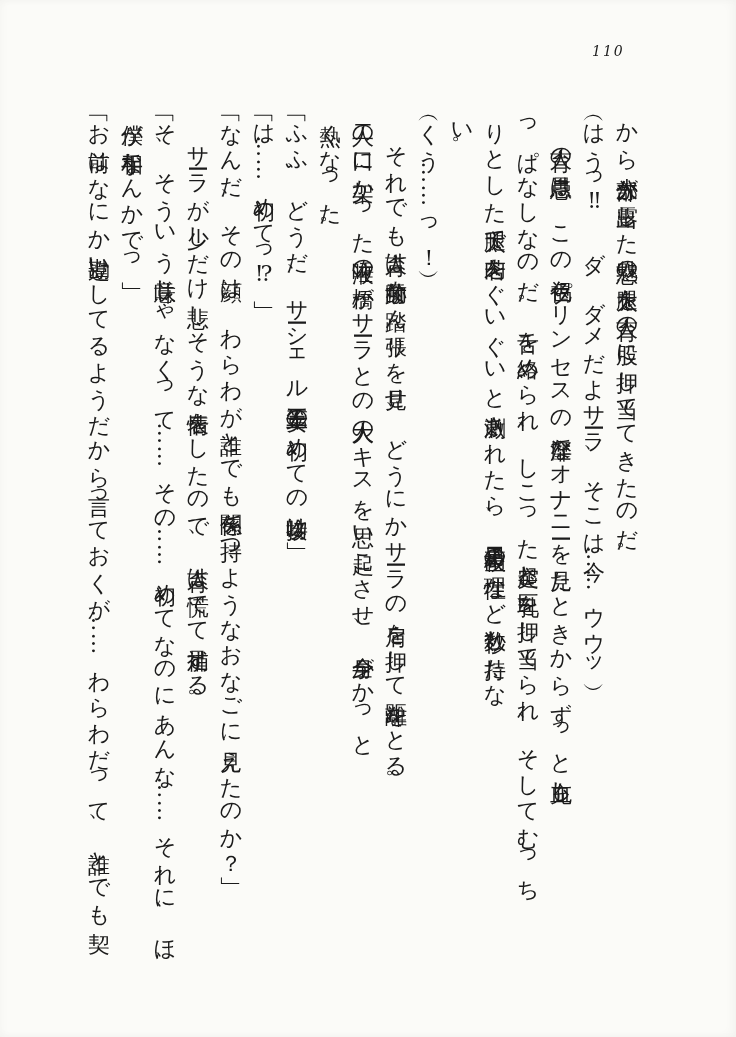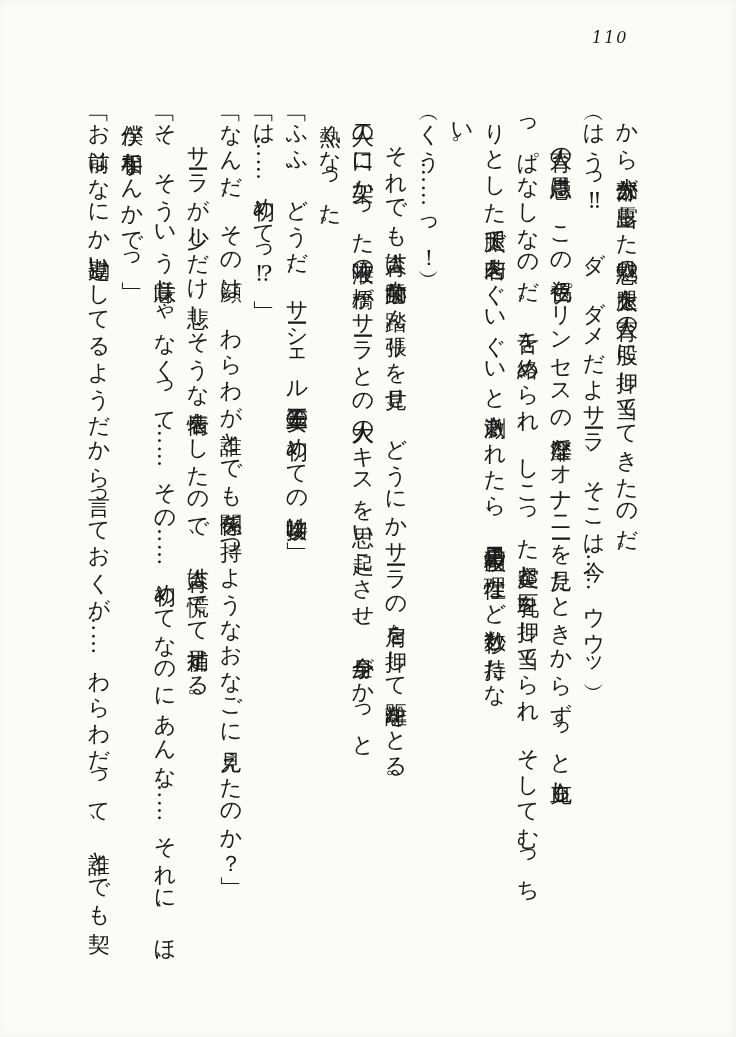--- a/index.html
+++ b/index.html
@@ -14,25 +14,25 @@
   .page {
     position: relative;
     width: 736px;
     height: 1037px;
     background: var(--paper, #fbfbf8);
     box-shadow: inset -4px 0 10px rgba(0,0,0,0.03), inset 3px 0 8px rgba(0,0,0,0.02);
     overflow: hidden;
   }
   .page-number {
     position: absolute;
-    top: 28px;
+    top: 43px;
     left: 592px;
     font-family: "DejaVu Serif", "Liberation Serif", serif;
     font-style: italic;
-    font-size: 16px;
+    font-size: 14px;
     letter-spacing: 2px;
     color: var(--ink, #1b1b1b);
   }
   .text-block {
     position: absolute;
     top: 108px;
     right: 92px;
     height: 910px;
     writing-mode: vertical-rl;
     text-orientation: mixed;

